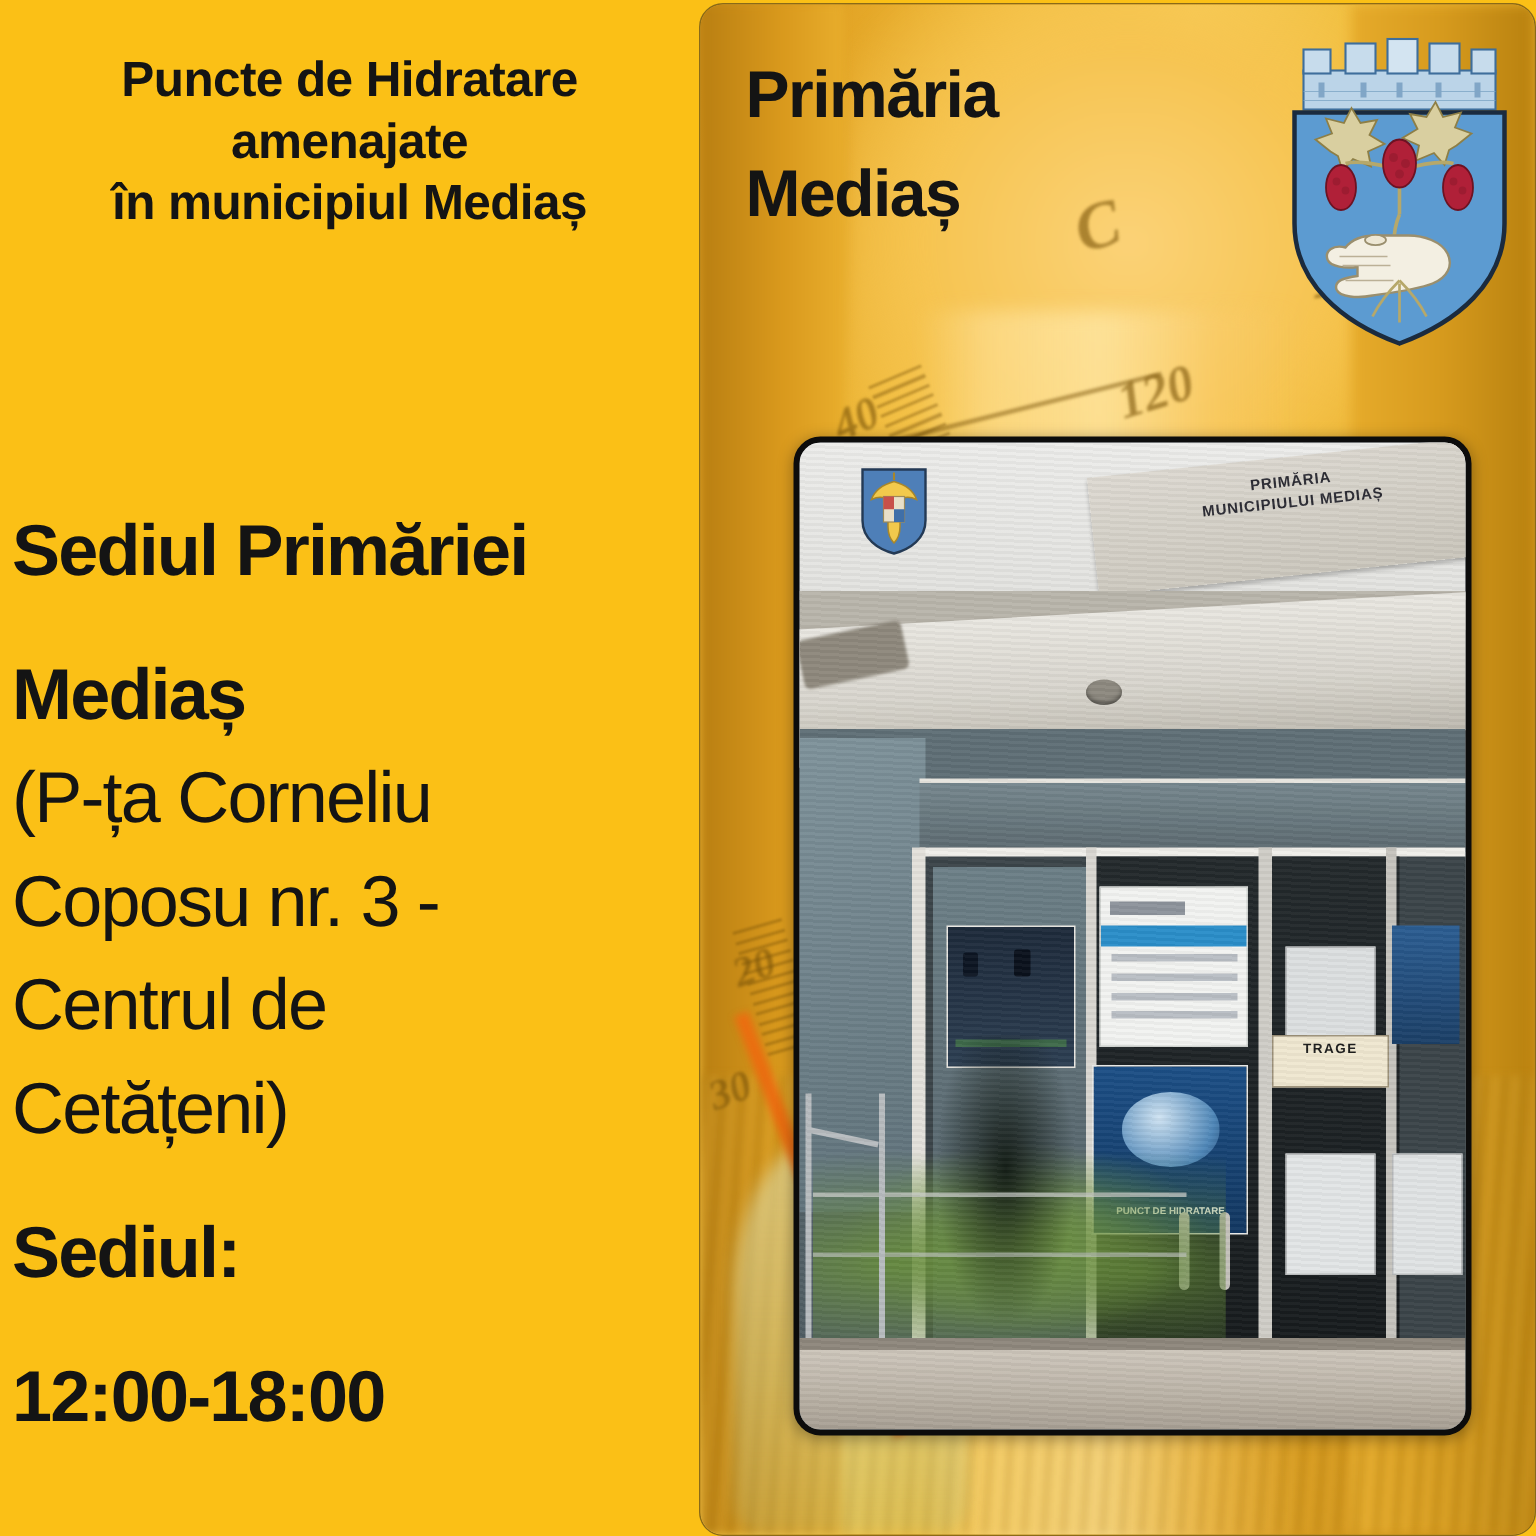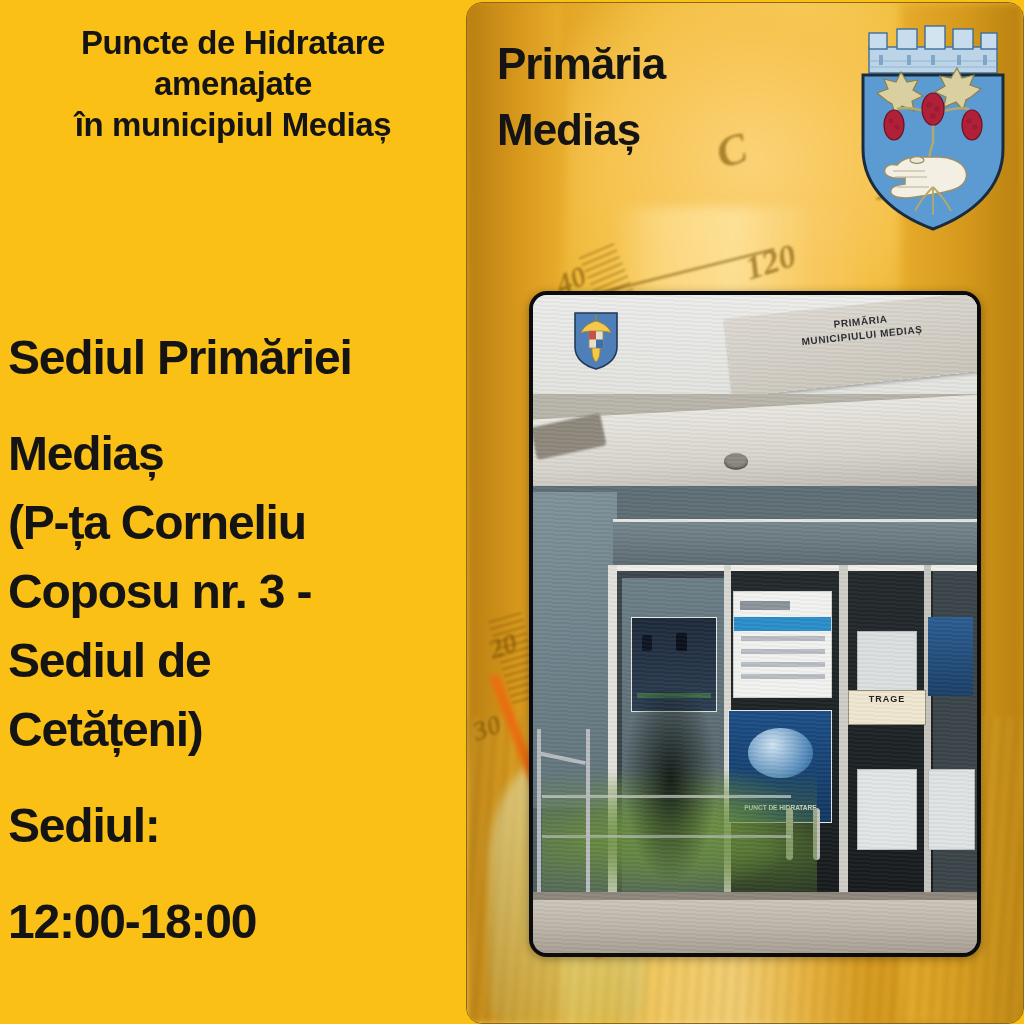--- a/index.html
+++ b/index.html
@@ -5,21 +5,21 @@
   html,body{margin:0;padding:0;}
   body{
     width:1024px;height:1024px;overflow:hidden;
     font-family:"Liberation Sans", sans-serif;
     background:#FBC016;
   }
   #poster{position:relative;width:1024px;height:1024px;background:#FBC016;overflow:hidden;}
 
   
   #left-panel{
-    position:absolute;left:0;top:4px;width:466px;height:805px;
+    position:absolute;left:0;top:14px;width:466px;height:805px;
     background:#FBC016;
   }
   #headline{
     position:absolute;left:0;top:18px;width:466px;
     text-align:center;
     font-weight:bold;
     font-size:33px;
     line-height:41px;
     color:#141414;
     letter-spacing:-0.4px;
@@ -27,21 +27,21 @@
   #headline .hl{display:block;}
 
   #body-block{
     position:absolute;left:8px;top:292px;width:458px;
     color:#141414;
     font-size:48px;
     line-height:69px;
     letter-spacing:-1.2px;
   }
   #body-block .b{font-weight:bold;display:block;margin-top:27px;}
-  #body-block .r{font-weight:bold;display:block;}
+  #body-block .r{font-weight:normal;display:block;}
 
   
   #right-panel{
     position:absolute;left:466px;top:2px;width:556px;height:1020px;
     border-radius:16px;
     overflow:hidden;
     border:1px solid #8a6a18;
     background:#E8A92A;
   }
   
@@ -260,21 +260,21 @@
       <span class="hl">Puncte de Hidratare</span>
       <span class="hl">amenajate</span>
       <span class="hl">în municipiul Mediaș</span>
     </div>
 
     <div id="body-block">
       <span class="b">Sediul Primăriei</span>
       <span class="b">Mediaș</span>
       <span class="r">(P-ța Corneliu</span>
       <span class="r">Coposu nr. 3 -</span>
-      <span class="r">Sediul de</span>
+      <span class="r">Centrul de</span>
       <span class="r">Cetățeni)</span>
       <span class="b">Sediul:</span>
       <span class="b">12:00-18:00</span>
     </div>
 
   </div>
 
   <div id="right-panel">
 
     <div id="bg-therm">

